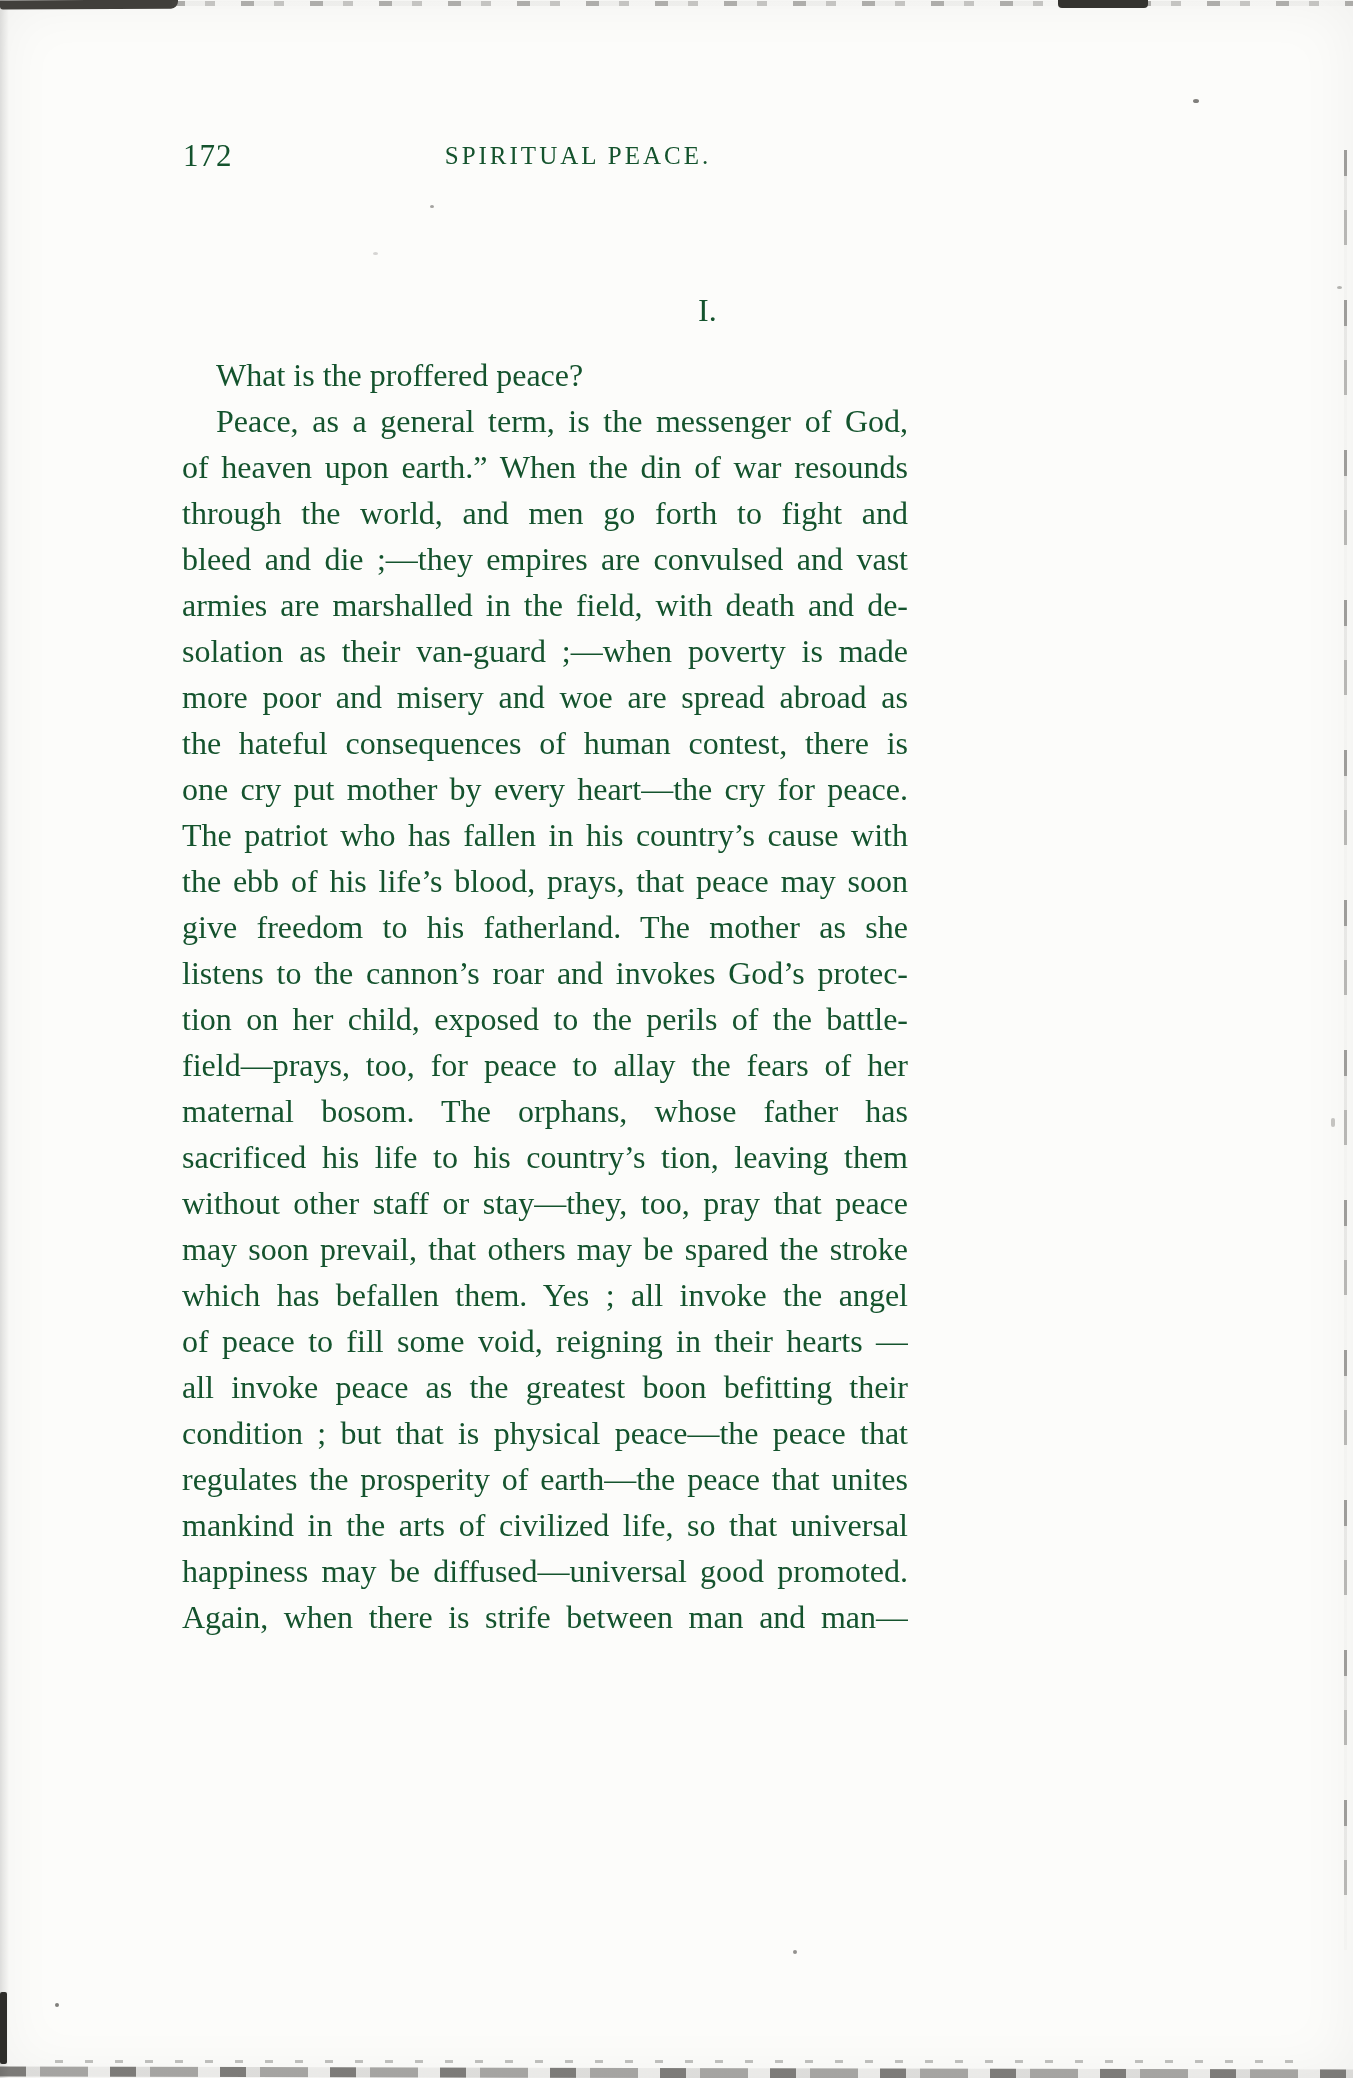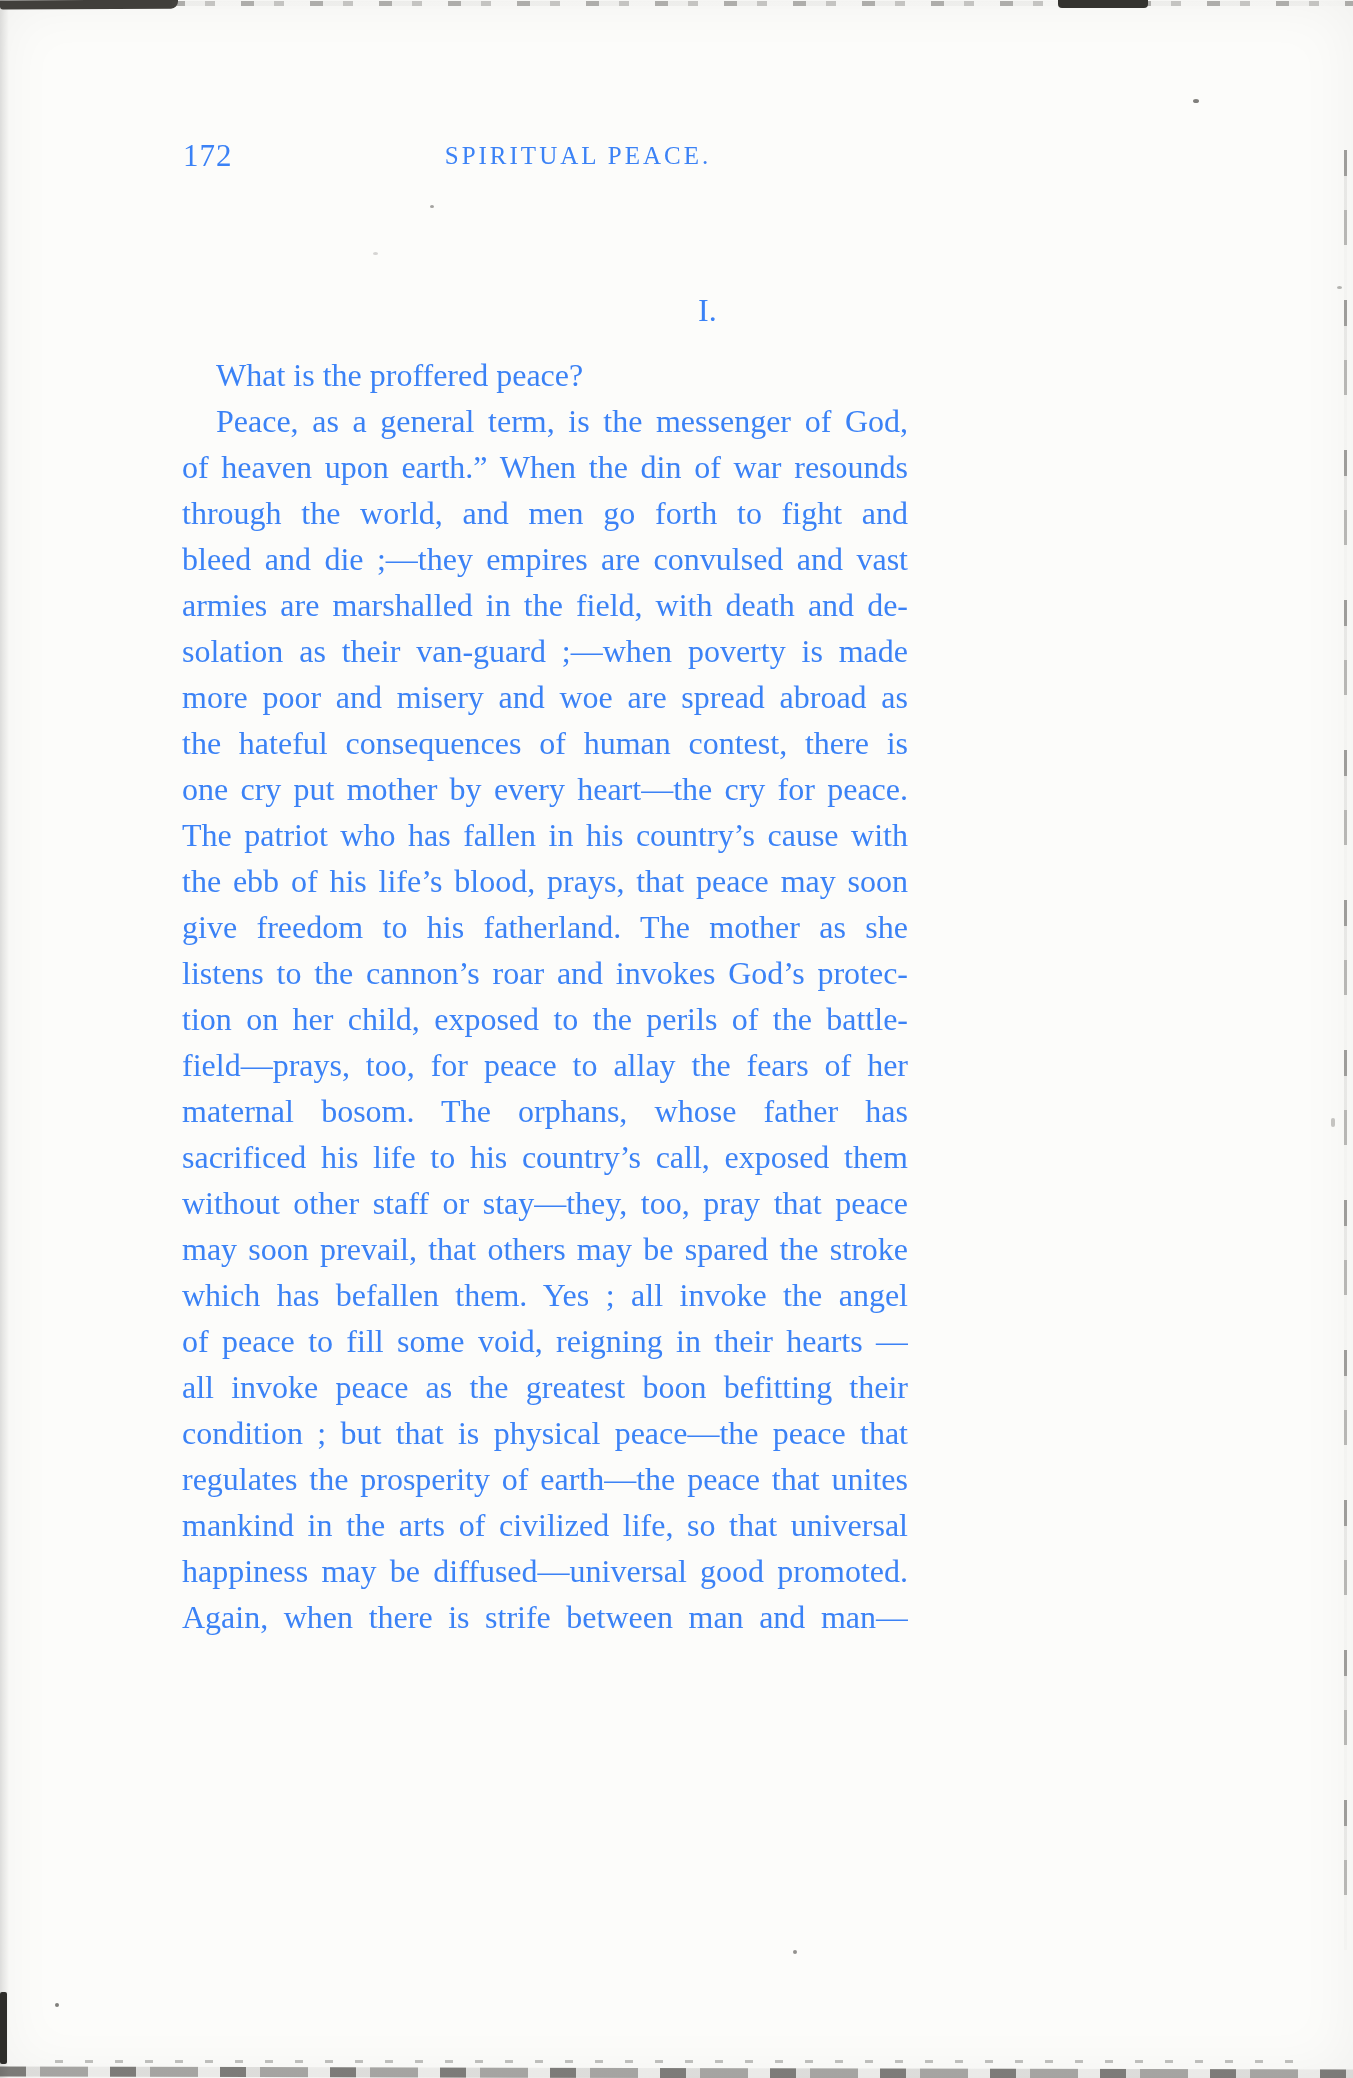--- a/index.html
+++ b/index.html
@@ -2,21 +2,21 @@
 <html><head>
 <meta charset="utf-8">
 <style>
   html,body{margin:0;padding:0;background:#e8e6e2;}
   .page{
     position:relative;
     width:1353px;height:2078px;
     background:#fcfcfa;
     overflow:hidden;
     font-family:"Liberation Serif","DejaVu Serif",serif;
-    color:#3b82f6;
+    color:#14532d;
     box-shadow:inset 0 0 60px rgba(0,0,0,0.05);
   }
   .left-shade{position:absolute;left:0;top:0;width:9px;height:100%;
     background:linear-gradient(90deg,rgba(0,0,0,0.10),rgba(0,0,0,0));}
   
   .edge-top-left{position:absolute;left:0;top:0;width:178px;height:9px;
     background:#413f3b;border-radius:0 0 7px 3px;transform:skewY(-0.25deg);}
   .edge-top-strip{position:absolute;left:172px;top:1px;right:0;height:5px;opacity:.75;
     background:repeating-linear-gradient(90deg,
       rgba(70,68,64,0.55) 0 13px, rgba(70,68,64,0.07) 13px 33px,
@@ -98,21 +98,21 @@
         <div class="bline">more poor and misery and woe are spread abroad as</div>
         <div class="bline">the hateful consequences of human contest, there is</div>
         <div class="bline">one cry put mother by every heart—the cry for peace.</div>
         <div class="bline">The patriot who has fallen in his country’s cause with</div>
         <div class="bline">the ebb of his life’s blood, prays, that peace may soon</div>
         <div class="bline">give freedom to his fatherland. The mother as she</div>
         <div class="bline">listens to the cannon’s roar and invokes God’s protec-</div>
         <div class="bline">tion on her child, exposed to the perils of the battle-</div>
         <div class="bline">field—prays, too, for peace to allay the fears of her</div>
         <div class="bline">maternal bosom. The orphans, whose father has</div>
-        <div class="bline">sacrificed his life to his country’s call, exposed them</div>
+        <div class="bline">sacrificed his life to his country’s tion, leaving them</div>
         <div class="bline">without other staff or stay—they, too, pray that peace</div>
         <div class="bline">may soon prevail, that others may be spared the stroke</div>
         <div class="bline">which has befallen them. Yes ; all invoke the angel</div>
         <div class="bline">of peace to fill some void, reigning in their hearts —</div>
         <div class="bline">all invoke peace as the greatest boon befitting their</div>
         <div class="bline">condition ; but that is physical peace—the peace that</div>
         <div class="bline">regulates the prosperity of earth—the peace that unites</div>
         <div class="bline">mankind in the arts of civilized life, so that universal</div>
         <div class="bline">happiness may be diffused—universal good promoted.</div>
         <div class="bline">Again, when there is strife between man and man—</div>

